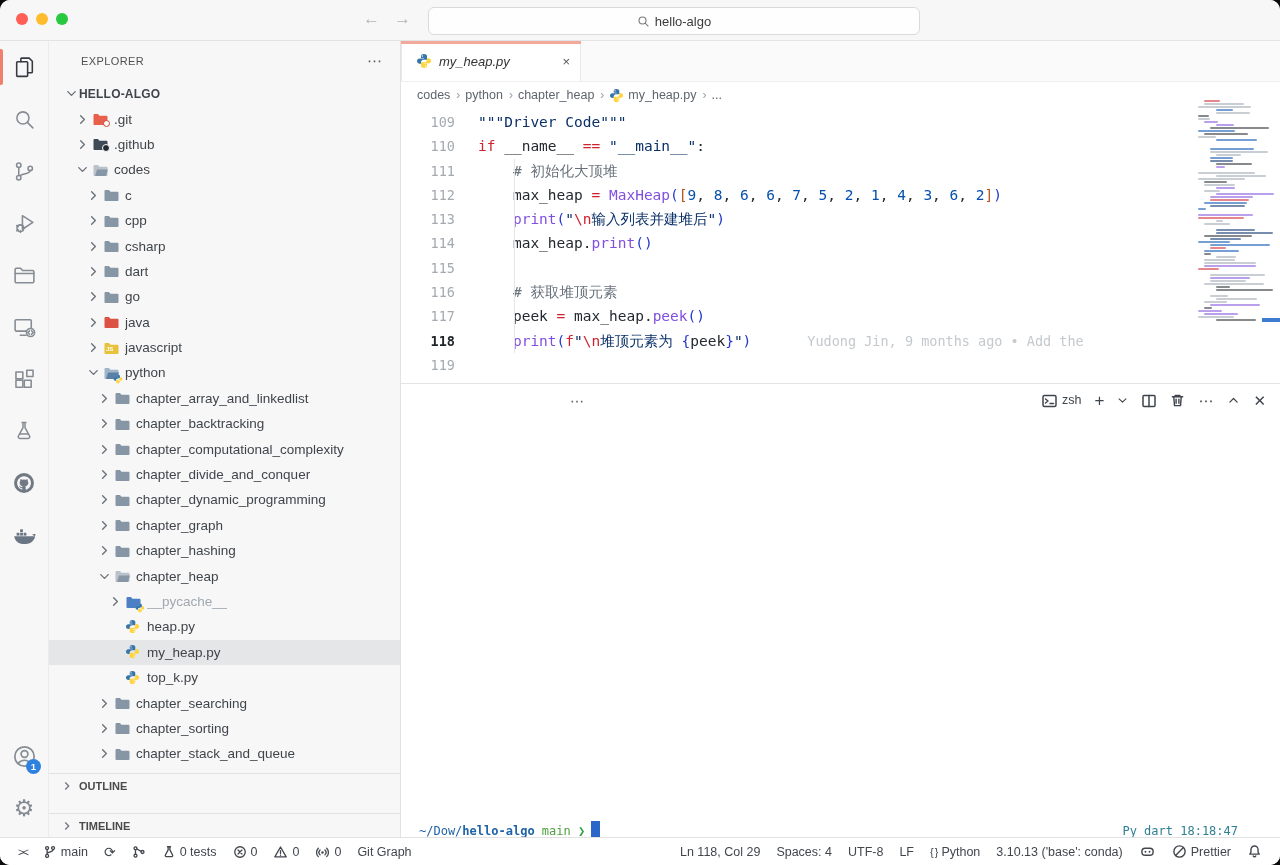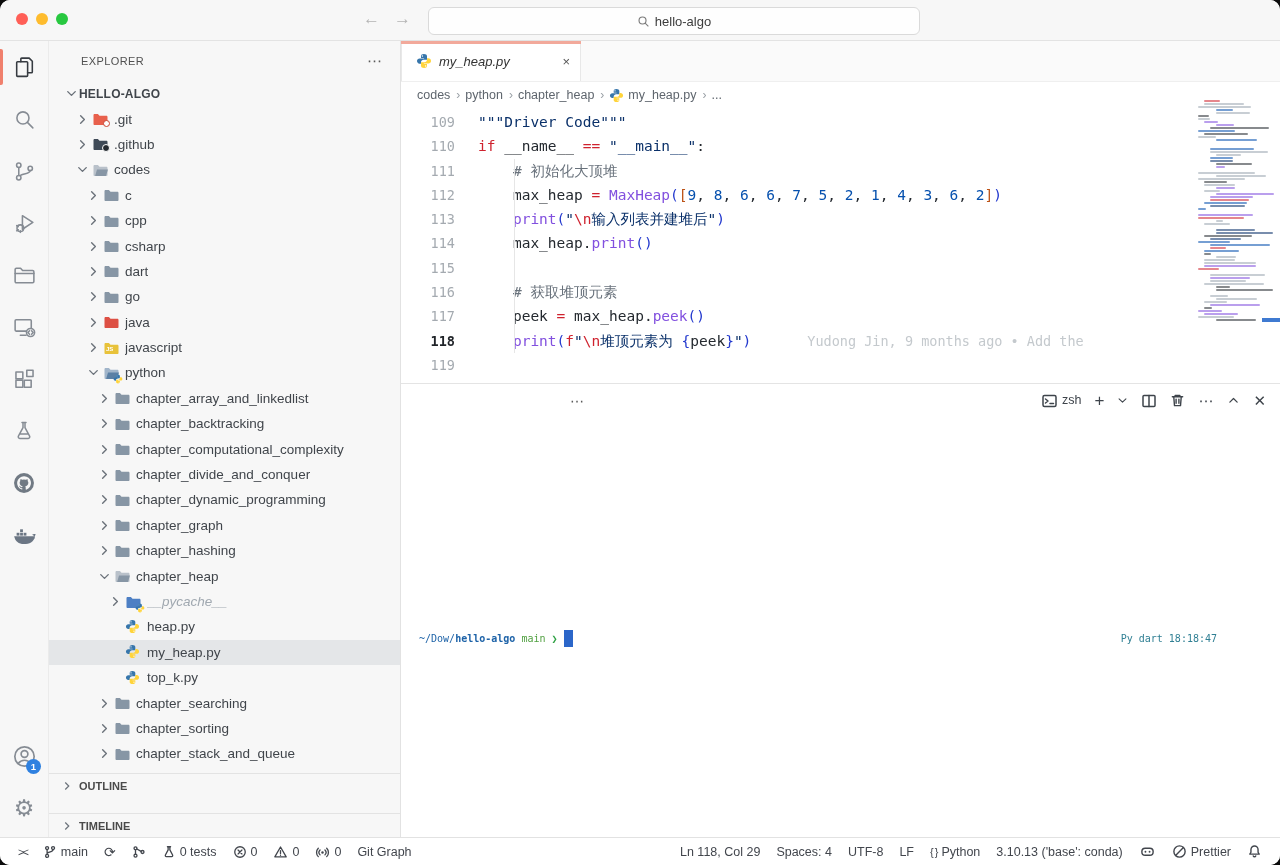--- a/index.html
+++ b/index.html
@@ -71,22 +71,22 @@
   .overview-cursor{position:absolute;top:277px;right:0;width:18px;height:4px;background:#3f7ad1}
   
   .panel{position:absolute;top:342px;left:0;right:0;bottom:0;background:#fff;border-top:1px solid #e4e4e4}
   .panel-header{height:33px;display:flex;align-items:center;padding:0 14px 0 25px}
   .ptab{font-size:11px;letter-spacing:.3px;color:#747474;margin-right:24px;cursor:pointer;position:relative;height:33px;display:flex;align-items:center}
   .ptab.active{color:#2f2f2f}
   .ptab.active::after{content:"";position:absolute;left:0;right:0;bottom:4px;height:2px;background:#f0a191}
   .ptab-more{color:#5a5a5a;font-size:14px;margin-right:22px;cursor:pointer}
   .panel-actions{margin-left:auto;display:flex;align-items:center;gap:13px;color:#4e555d}
   .panel-actions .pa{cursor:pointer;display:flex;align-items:flex-start;gap:4px;font-size:12.5px;color:#3e444b}
-  .terminal{position:absolute;top:33px;left:0;right:0;bottom:0;padding:22px 63px 0 18px;
-    font-family:"DejaVu Sans Mono","Liberation Mono",monospace;font-size:10px;display:flex;align-items:center}
+  .terminal{position:absolute;top:33px;left:0;right:0;bottom:0;padding:22px 42px 0 18px;
+    font-family:"DejaVu Sans Mono","Liberation Mono",monospace;font-size:12px;display:flex;align-items:flex-end}
   .t-path{color:#1e63a8}.t-pathb{color:#1e63a8;font-weight:bold}.t-branch{color:#4f9f3f}.t-arrow{color:#2da042}
   .t-cursor{display:inline-block;width:9px;height:17px;background:#2b66c9;vertical-align:-3px;margin-left:6px}
   .t-right{margin-left:auto;color:#2f7f93}
   
   .statusbar{position:absolute;left:0;right:0;bottom:0;height:27px;background:#fff;border-top:1px solid #e2e2e2;
     display:flex;align-items:center;padding:0 10px;font-size:12.5px;color:#42464d;z-index:6}
   .st-group{display:flex;align-items:center;gap:4px;margin:0 8px;cursor:pointer;white-space:nowrap}
   .st-right{margin-left:auto;display:flex;align-items:center}
   .st-ico{display:flex;align-items:center}
   .braces-glyph{font-size:11px;color:#42464d;letter-spacing:-1px}
@@ -509,21 +509,21 @@
             </svg>
           </span>
           <span class="tr-icon">
             <svg width="17" height="16" viewBox="0 0 16 16">
               <path fill="#8796a5" opacity=".55" d="M1 4.1C1 3.5 1.5 3 2.1 3h3.3L7 4.8h6.9c.6 0 1.1.5 1.1 1.1v7c0 .6-.5 1.1-1.1 1.1H2.1c-.6 0-1.1-.5-1.1-1.1z"></path>
               <path fill="#8796a5" d="M2.6 14L4.5 7.4h11L13.4 14z"></path>
             </svg>
           </span>
           <span class="tr-label">chapter_heap</span>
         </div>
-        <div class="tree-row dim" style="padding-left: 58px; font-style: italic;">
+        <div class="tree-row dim" style="padding-left: 58px;">
           <span class="tr-chev">
             <svg width="15" height="15" viewBox="0 0 16 16" fill="none" stroke="currentColor" stroke-width="1.5" stroke-linecap="round" stroke-linejoin="round">
               <path d="M6 4l4 4-4 4"></path>
             </svg>
           </span>
           <span class="tr-icon">
             <svg width="17" height="16" viewBox="0 0 16 16">
               <path fill="#4d7fc4" d="M1 4.1C1 3.5 1.5 3 2.1 3h3.3L7 4.8h6.9c.6 0 1.1.5 1.1 1.1v7c0 .6-.5 1.1-1.1 1.1H2.1c-.6 0-1.1-.5-1.1-1.1z"></path>
             </svg>
             <span class="py-badge">

